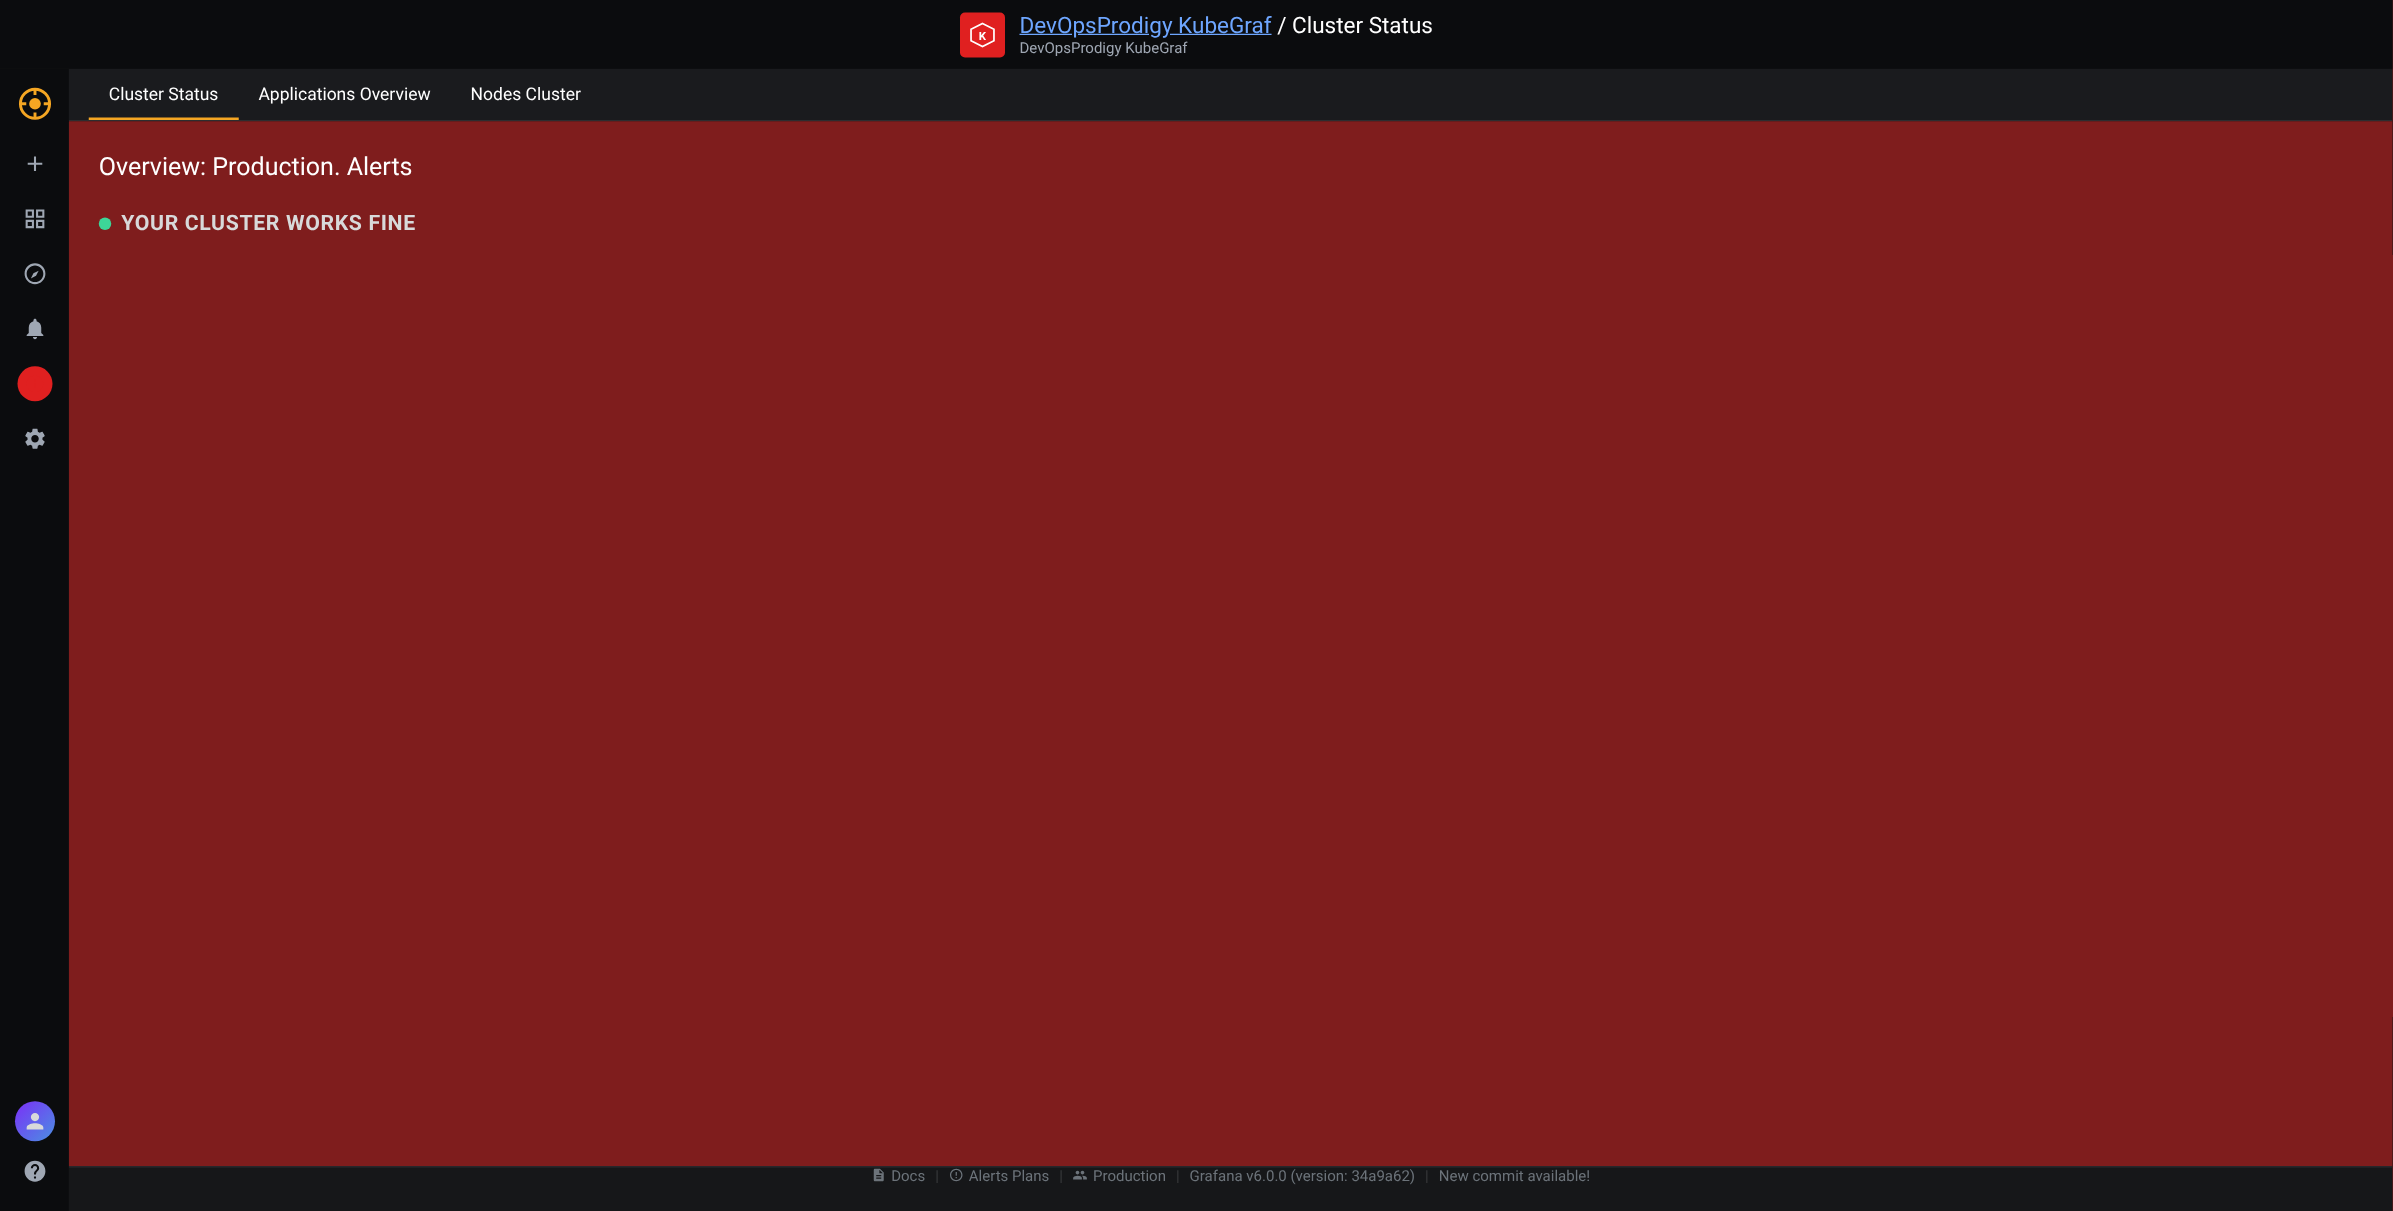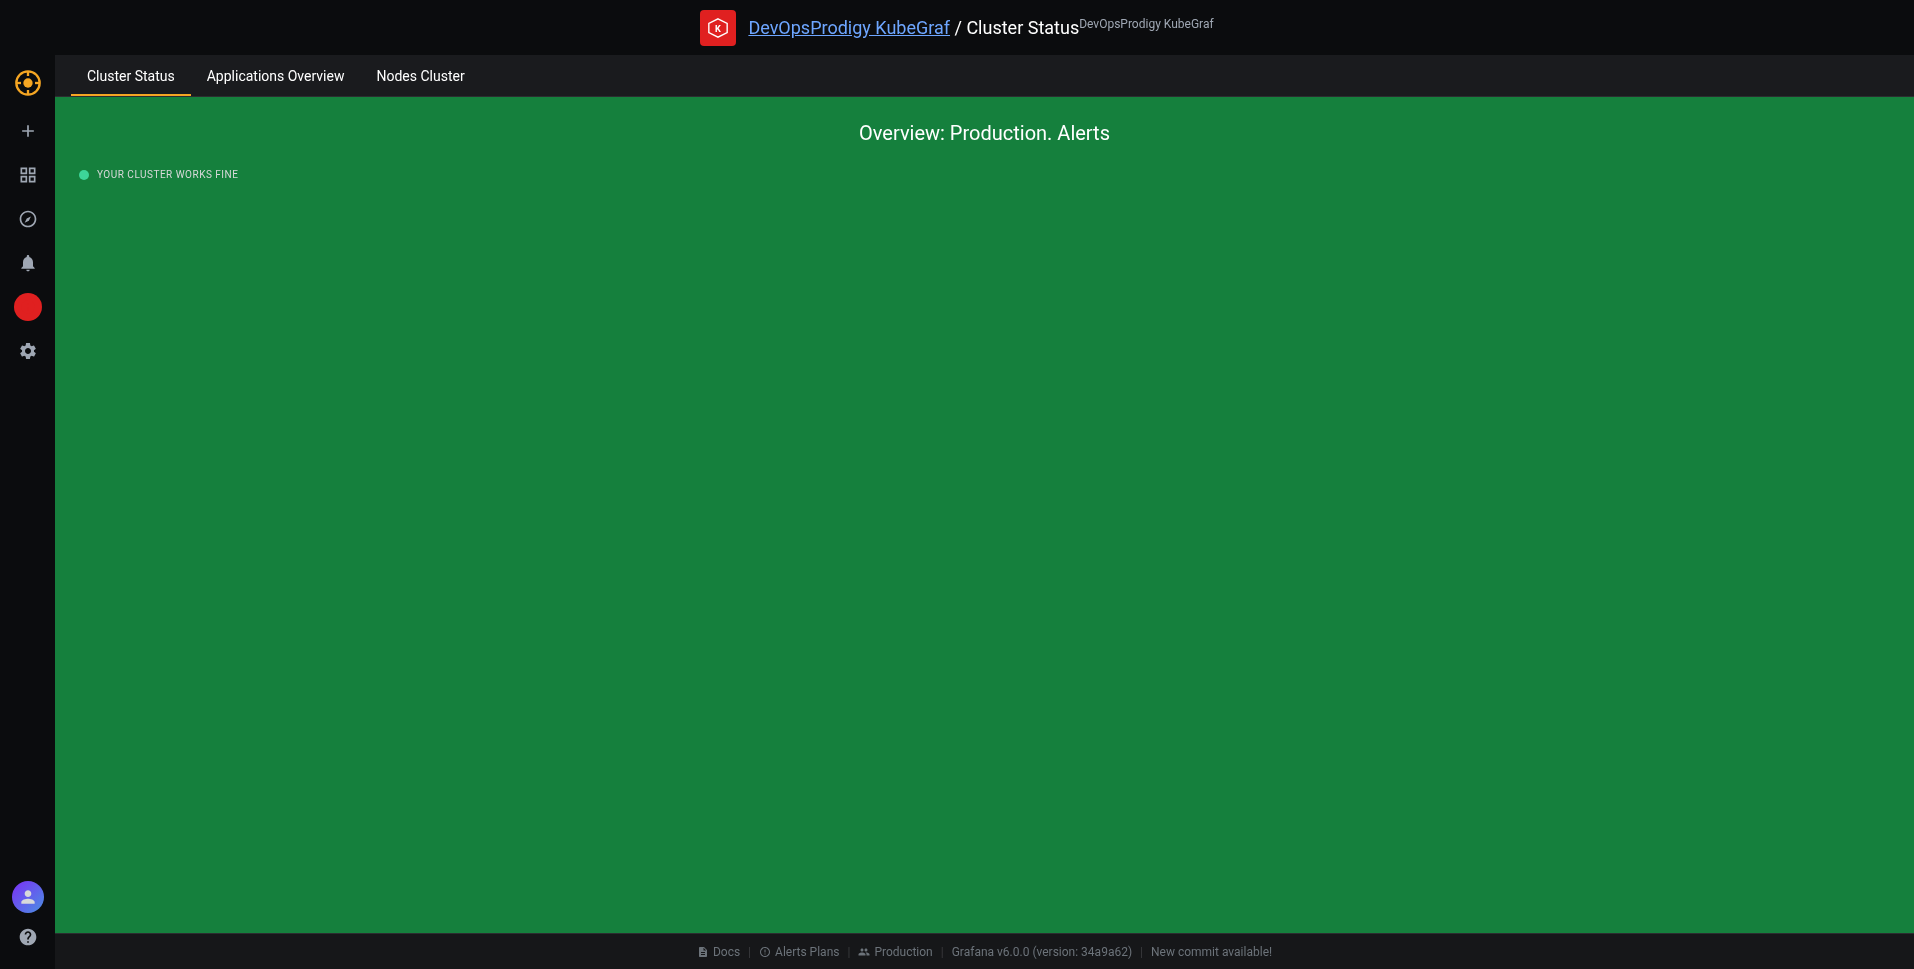--- a/index.html
+++ b/index.html
@@ -42,21 +42,21 @@
       align-items: center;
       justify-content: center;
       font-size: 18px;
       color: #fff;
       font-weight: bold;
       flex-shrink: 0;
     }
 
     .brand-text {
       display: flex;
-      flex-direction: row;
+      flex-direction: column;
     }
 
     .brand-title {
       color: #ffffff;
       font-size: 18px;
       text-decoration: none;
     }
 
     .brand-title a {
       color: #6ea6ff;
@@ -164,56 +164,55 @@
     .tab-item.active {
       color: #ffffff;
       border-bottom: 2px solid #f5a623;
     }
 
     
     .page-content {
       flex: 1;
       padding: 24px 24px;
       overflow-y: auto;
-      background-color: #15803d;
-      text-align: center;
+      background-color: #7f1d1d;
     }
 
     .page-title {
       font-size: 20px;
       color: #ffffff;
       margin-bottom: 24px;
       font-weight: 400;
     }
 
     .cluster-status {
       display: flex;
       align-items: center;
       gap: 8px;
-      font-size: 10px;
-      font-weight: 400;
+      font-size: 17px;
+      font-weight: 700;
       color: #d8d9da;
       letter-spacing: 0.5px;
     }
 
     .status-dot {
       width: 10px;
       height: 10px;
       border-radius: 50%;
       background-color: #3dd598;
       flex-shrink: 0;
     }
 
     
     .footer {
       background-color: #161719;
       border-top: 1px solid #2c2d30;
       height: 36px;
       display: flex;
-      align-items: center;
+      align-items: flex-start;
       justify-content: center;
       font-size: 12px;
       color: #6c737a;
       gap: 4px;
       flex-shrink: 0;
     }
 
     .footer a {
       color: #6c737a;
       text-decoration: none;

